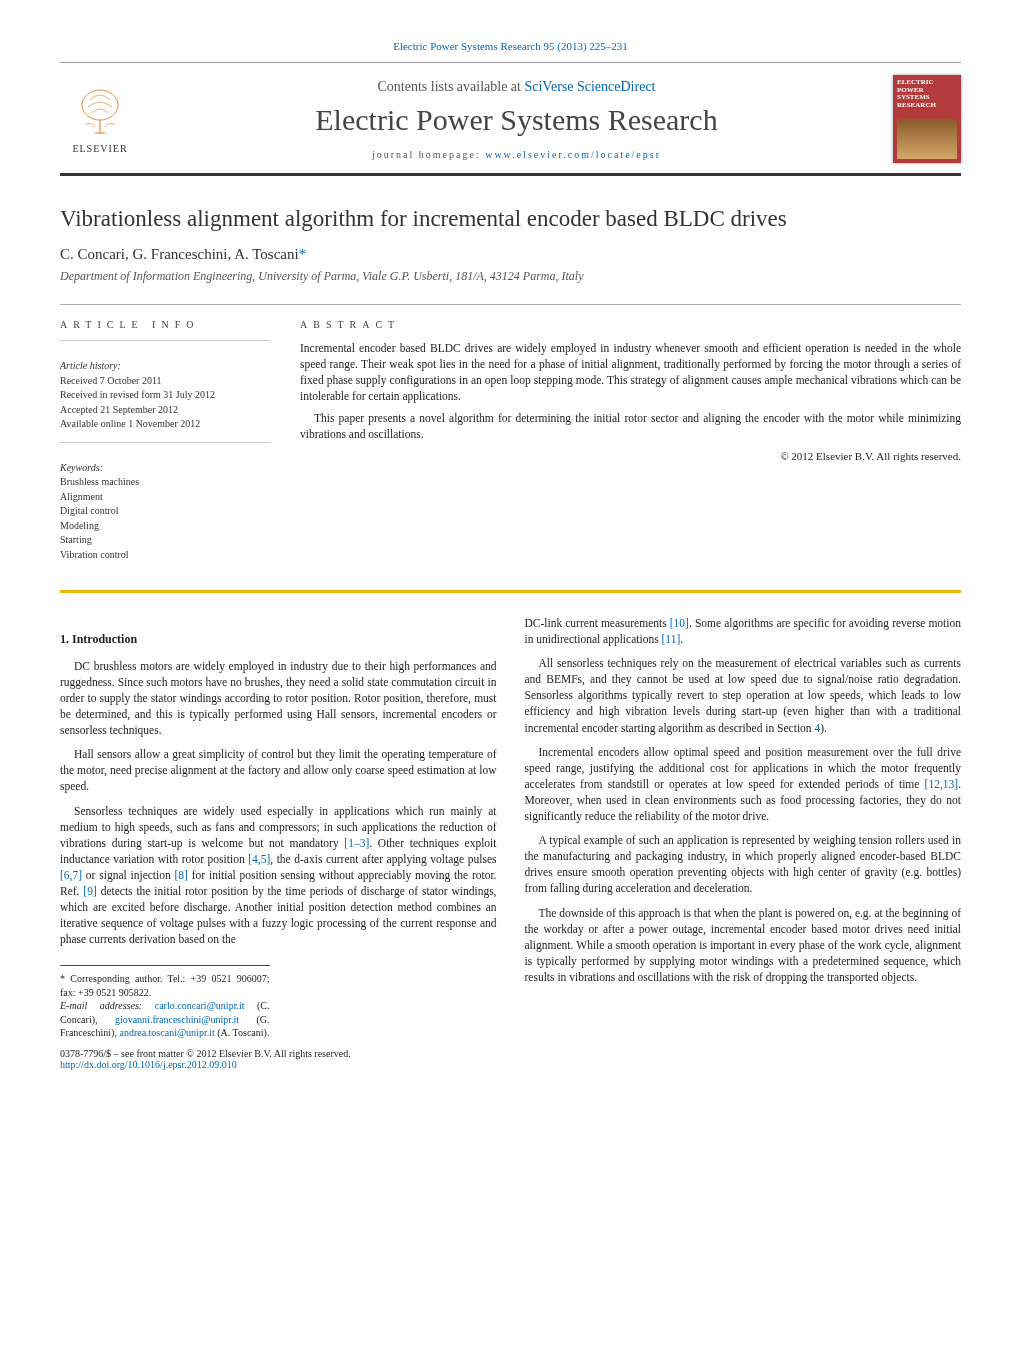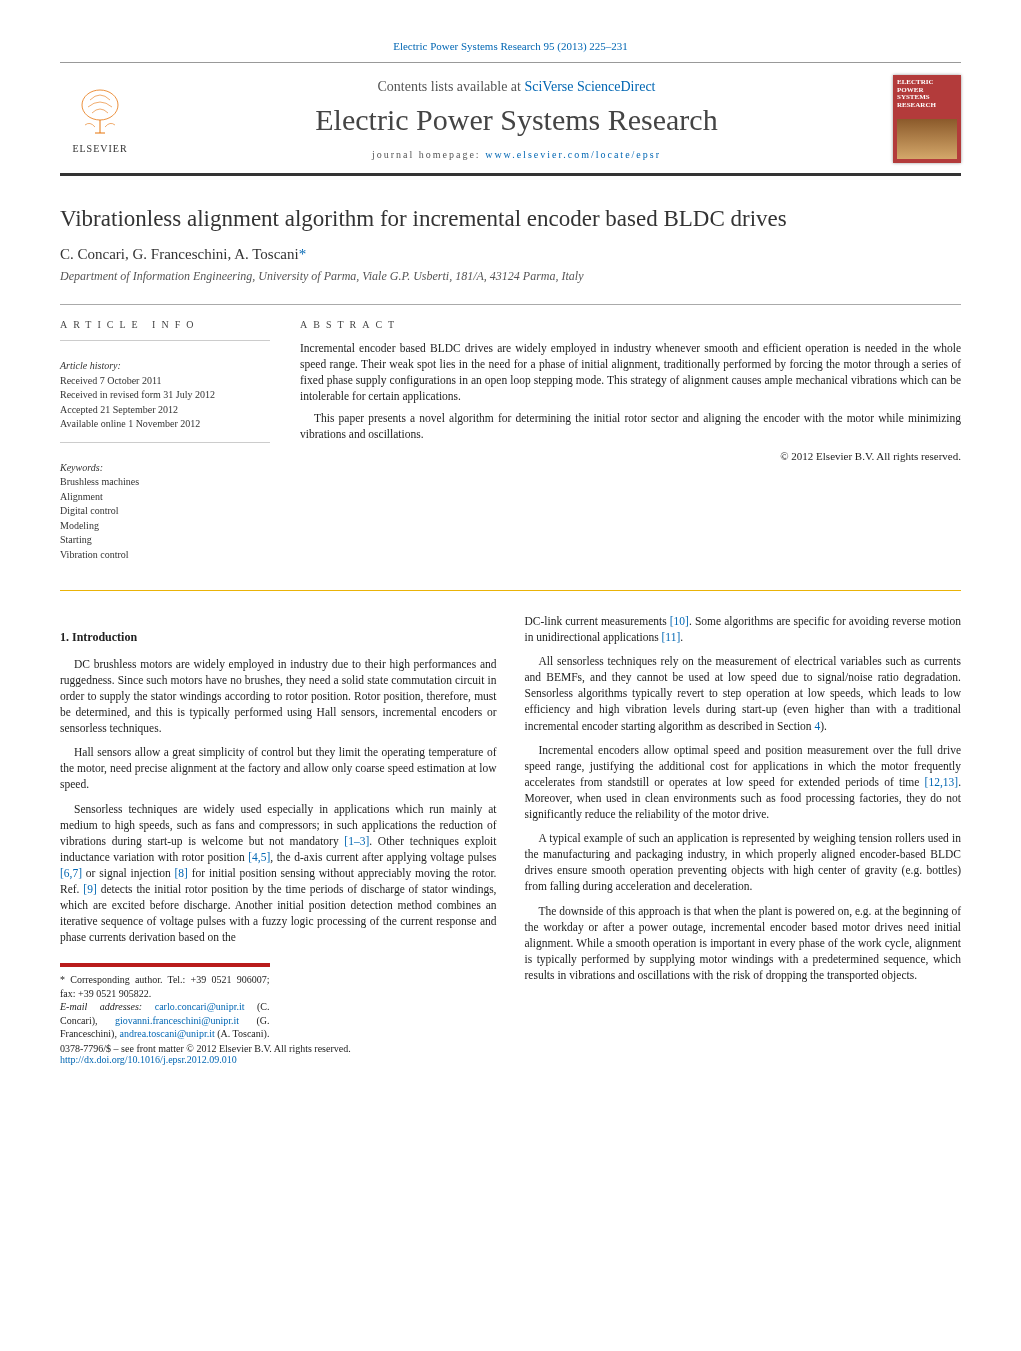--- a/index.html
+++ b/index.html
@@ -99,21 +99,21 @@
   }
   .affiliation {
     font-size: 12px;
     font-style: italic;
     color: #555;
     margin-bottom: 20px;
   }
   .info-abstract-row {
     display: flex;
     border-top: 1px solid #aaa;
-    border-bottom: 1px solid #eab308;
+    border-bottom: 3px solid #eab308;
     padding: 14px 0 18px 0;
     margin-bottom: 22px;
     gap: 30px;
   }
   .article-info {
     width: 210px;
     flex-shrink: 0;
   }
   .section-label {
     font-size: 10px;
@@ -166,30 +166,30 @@
     font-size: 12px;
     font-weight: bold;
     margin: 16px 0 10px 0;
   }
   .col p {
     margin: 0 0 8px 0;
     text-indent: 14px;
   }
   .ref { color: #0066b3; }
   .footnotes {
-    border-top: 4px solid #b91c1c;
+    border-top: 1px solid #b91c1c;
     margin-top: 18px;
     padding-top: 6px;
     font-size: 10px;
     line-height: 1.35;
     width: 48%;
   }
   .doi-line {
     font-size: 10px;
-    margin-top: 2px;
+    margin-top: 8px;
   }
 </style>
 </head>
 <body>
 
 <div class="top-citation">Electric Power Systems Research 95 (2013) 225–231</div>
 
 <div class="header-row">
   <div class="elsevier-logo">
     <div class="elsevier-tree">

